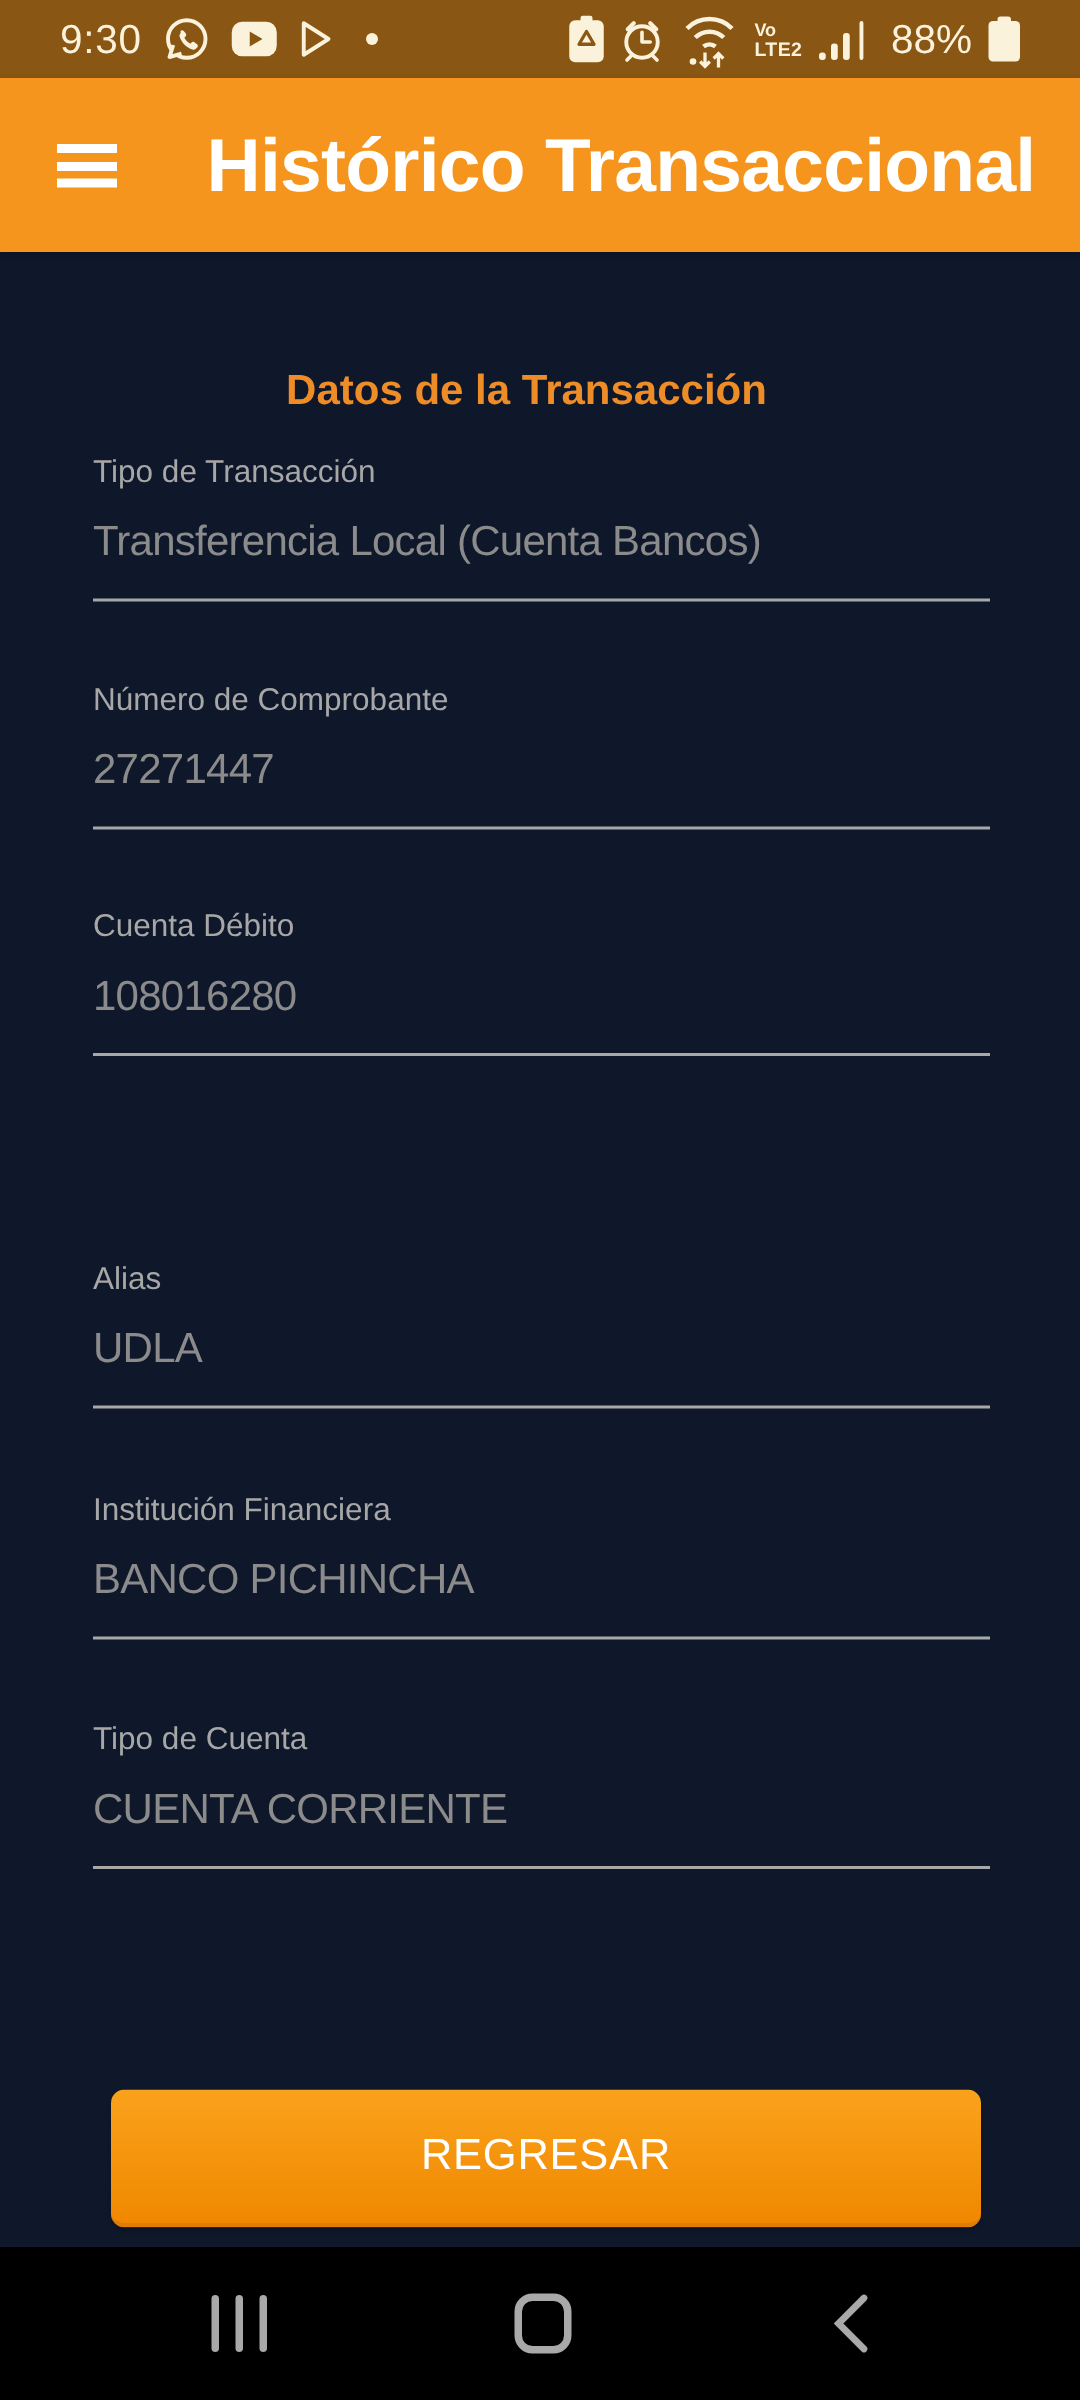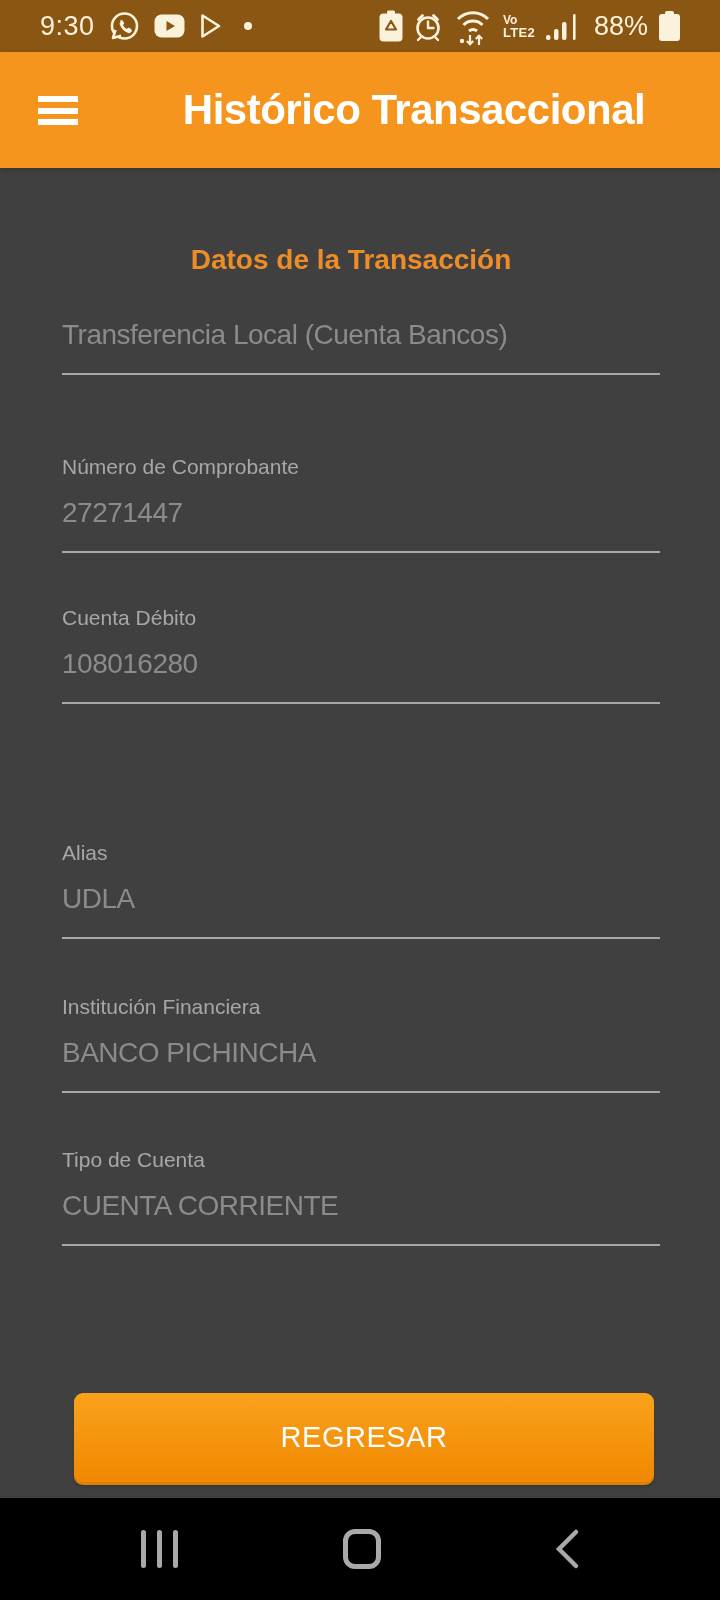--- a/index.html
+++ b/index.html
@@ -1,19 +1,19 @@
 <!DOCTYPE html>
 <html><head>
 <meta charset="utf-8">
 <style>
   html,body { margin:0; padding:0; background:#e8e8e8; }
   * { box-sizing:border-box; }
   .phone {
     position:relative; width:720px; height:1600px; margin:0 auto;
-    background:#404040; overflow:hidden;
+    background:#0f172a; overflow:hidden;
     font-family:"Liberation Sans", sans-serif;
   }
 
   
   .status-bar {
     position:absolute; top:0; left:0; width:720px; height:52px;
     background:#8A5614; color:#FBF2DC;
     display:flex; align-items:center; justify-content:space-between;
     padding:0 40px;
   }
@@ -34,21 +34,21 @@
   .app-header {
     position:absolute; top:52px; left:0; width:720px; height:116px;
     background:#F5951D; display:flex; align-items:center;
     box-shadow:0 2px 5px rgba(0,0,0,0.18);
   }
   .hamburger { position:absolute; left:38px; top:44px; width:40px; height:29px;
     display:flex; flex-direction:column; justify-content:space-between; cursor:pointer; }
   .hamburger span { display:block; width:40px; height:6px; background:#ffffff; }
   .app-title {
     flex:1; margin:0 0 0 108px; text-align:center;
-    color:#ffffff; font-size:42px; font-weight:700; letter-spacing:-0.5px;
+    color:#ffffff; font-size:50px; font-weight:700; letter-spacing:-0.5px;
   }
 
   
   .sec-title {
     position:absolute; left:52px; width:598px; margin:0;
     text-align:center; color:#EE8D28; font-size:28px; font-weight:700; line-height:36px;
   }
   .field { position:absolute; left:62px; width:598px; }
   .field-label { color:#A7A7A7; font-size:21px; line-height:26px; }
   .field-value { color:#8B8B8B; font-size:28px; line-height:36px; letter-spacing:-0.5px; margin-top:15px;
@@ -144,20 +144,21 @@
       <span></span>
         <span></span>
         <span></span>
     </div>
     <h1 class="app-title">Histórico Transaccional</h1>
   </div>
 
   <h2 class="sec-title" style="top:242px">Datos de la Transacción</h2>
 
   <div class="field" style="top:302px">
+    <div class="field-label">Tipo de Transacción</div>
     <div class="field-value">Transferencia Local (Cuenta Bancos)</div>
     <div class="field-line"></div>
   </div>
 
   <div class="field" style="top:454px">
     <div class="field-label">Número de Comprobante</div>
     <div class="field-value">27271447</div>
     <div class="field-line"></div>
   </div>
 

